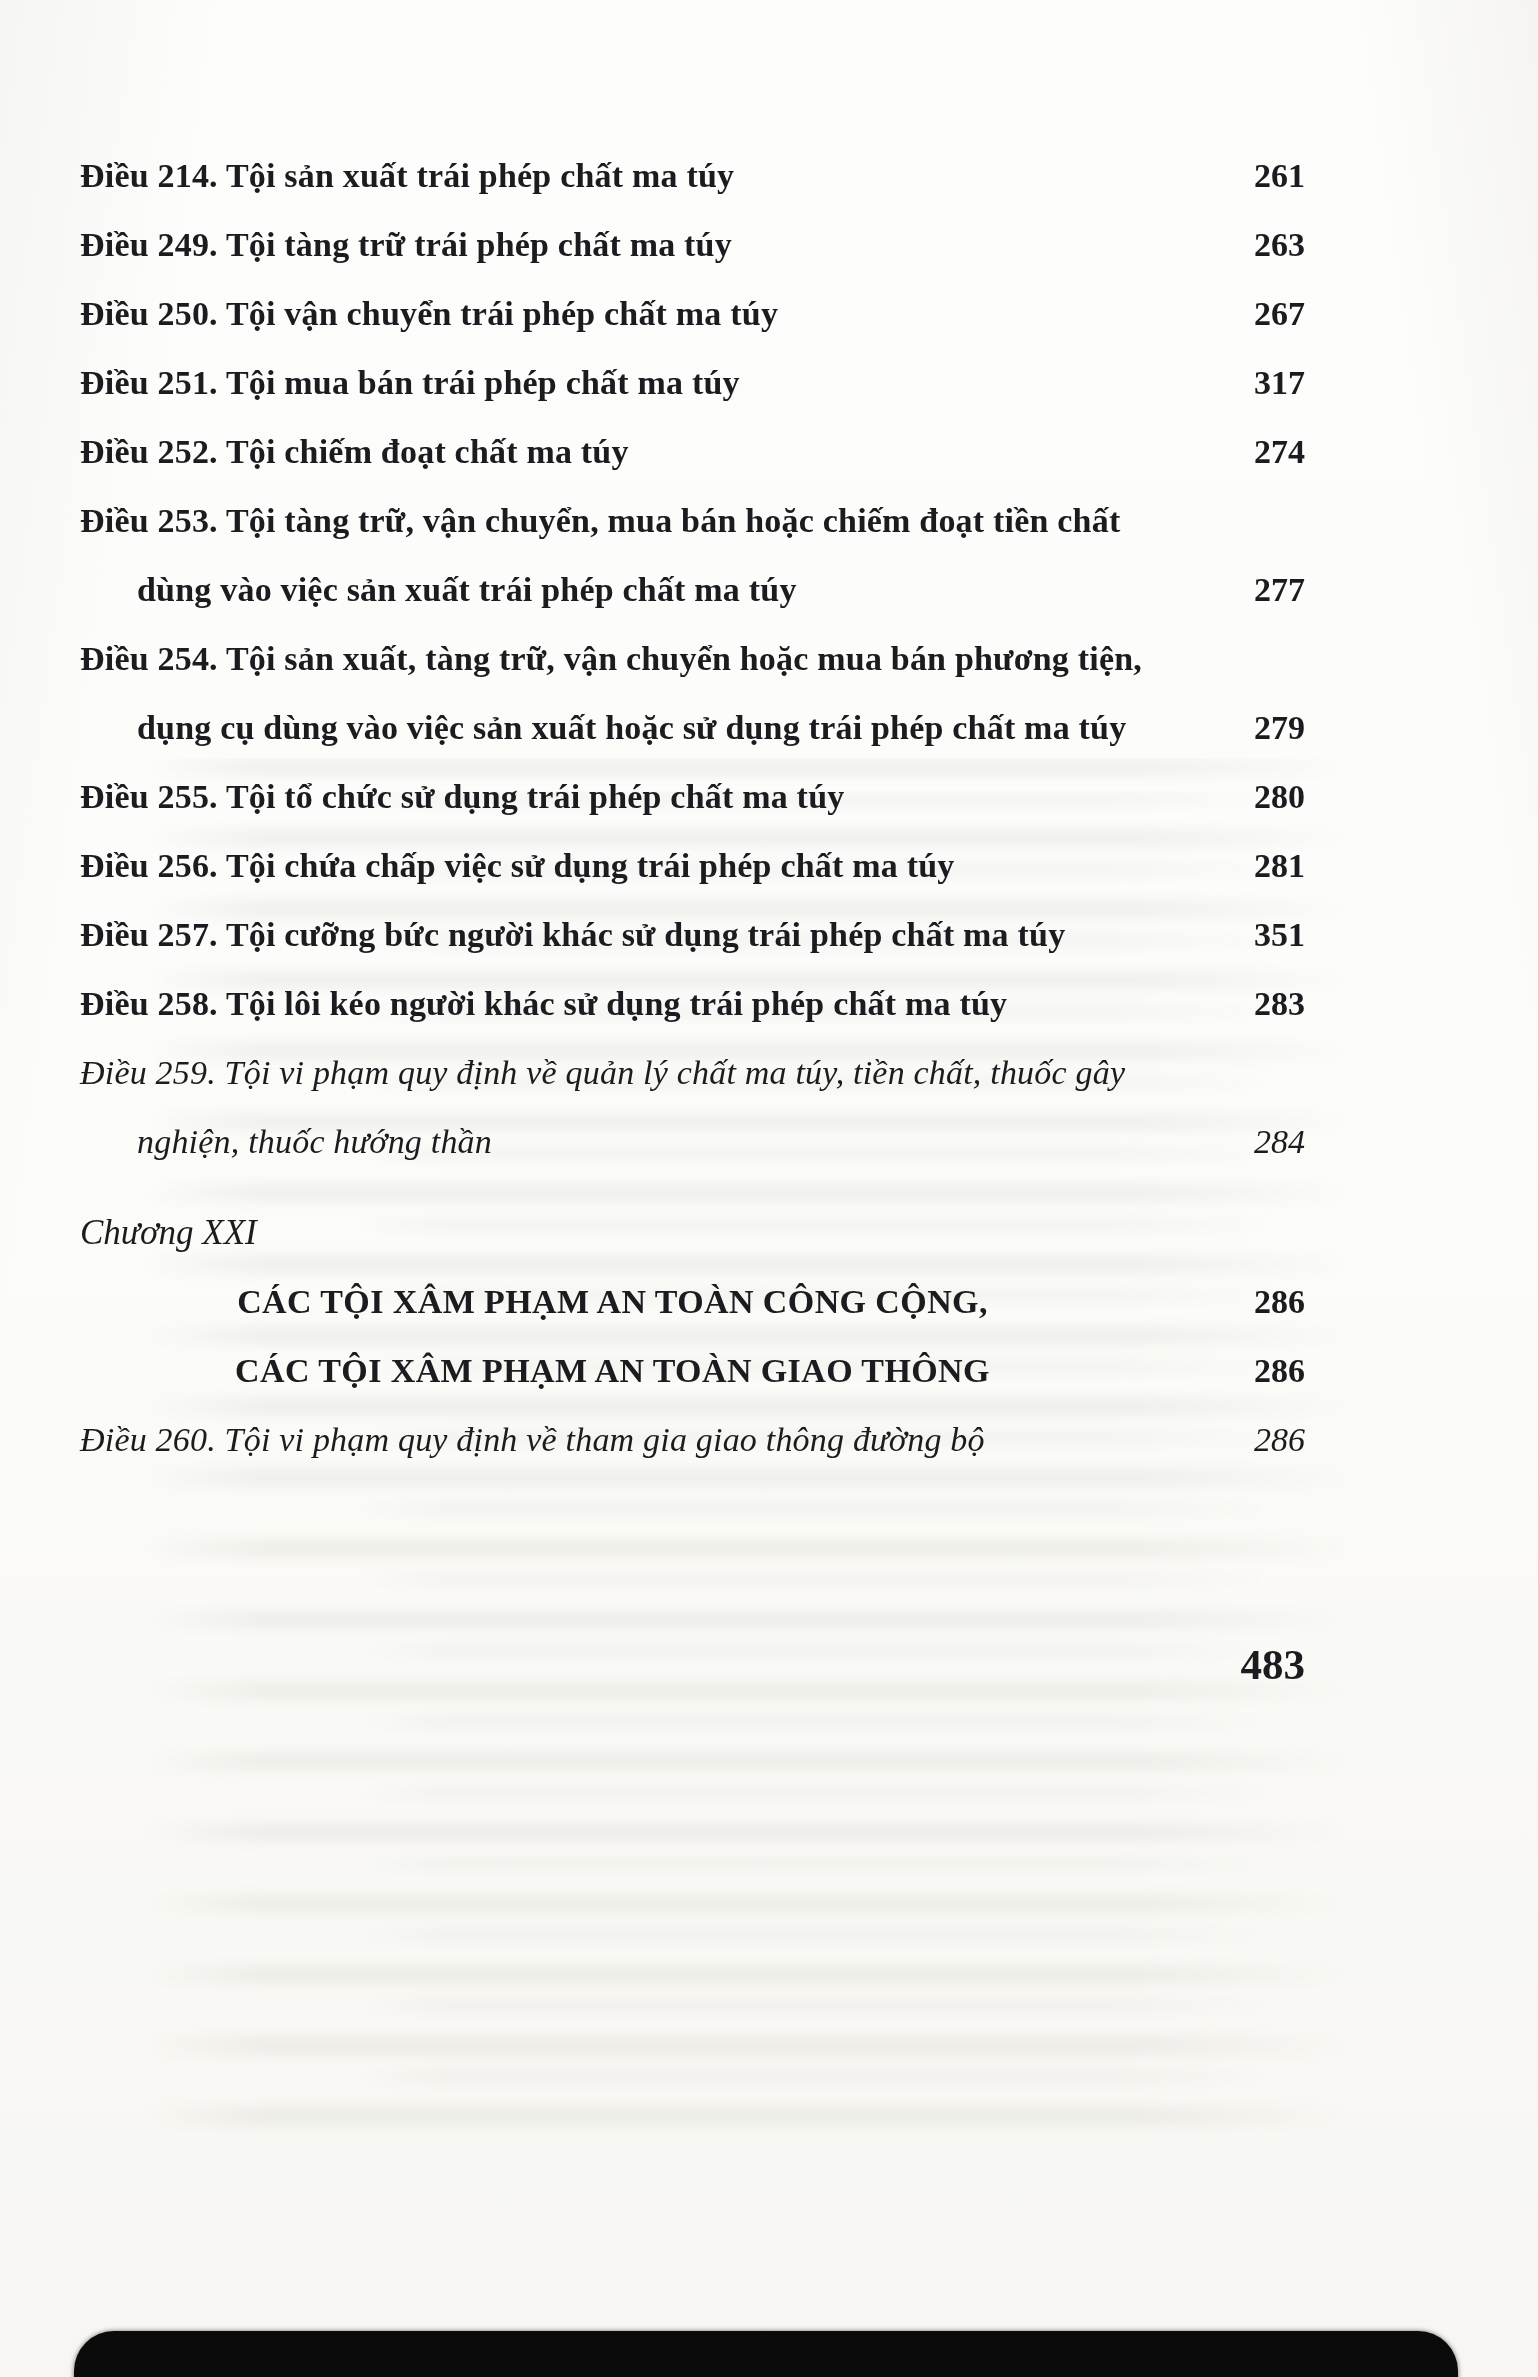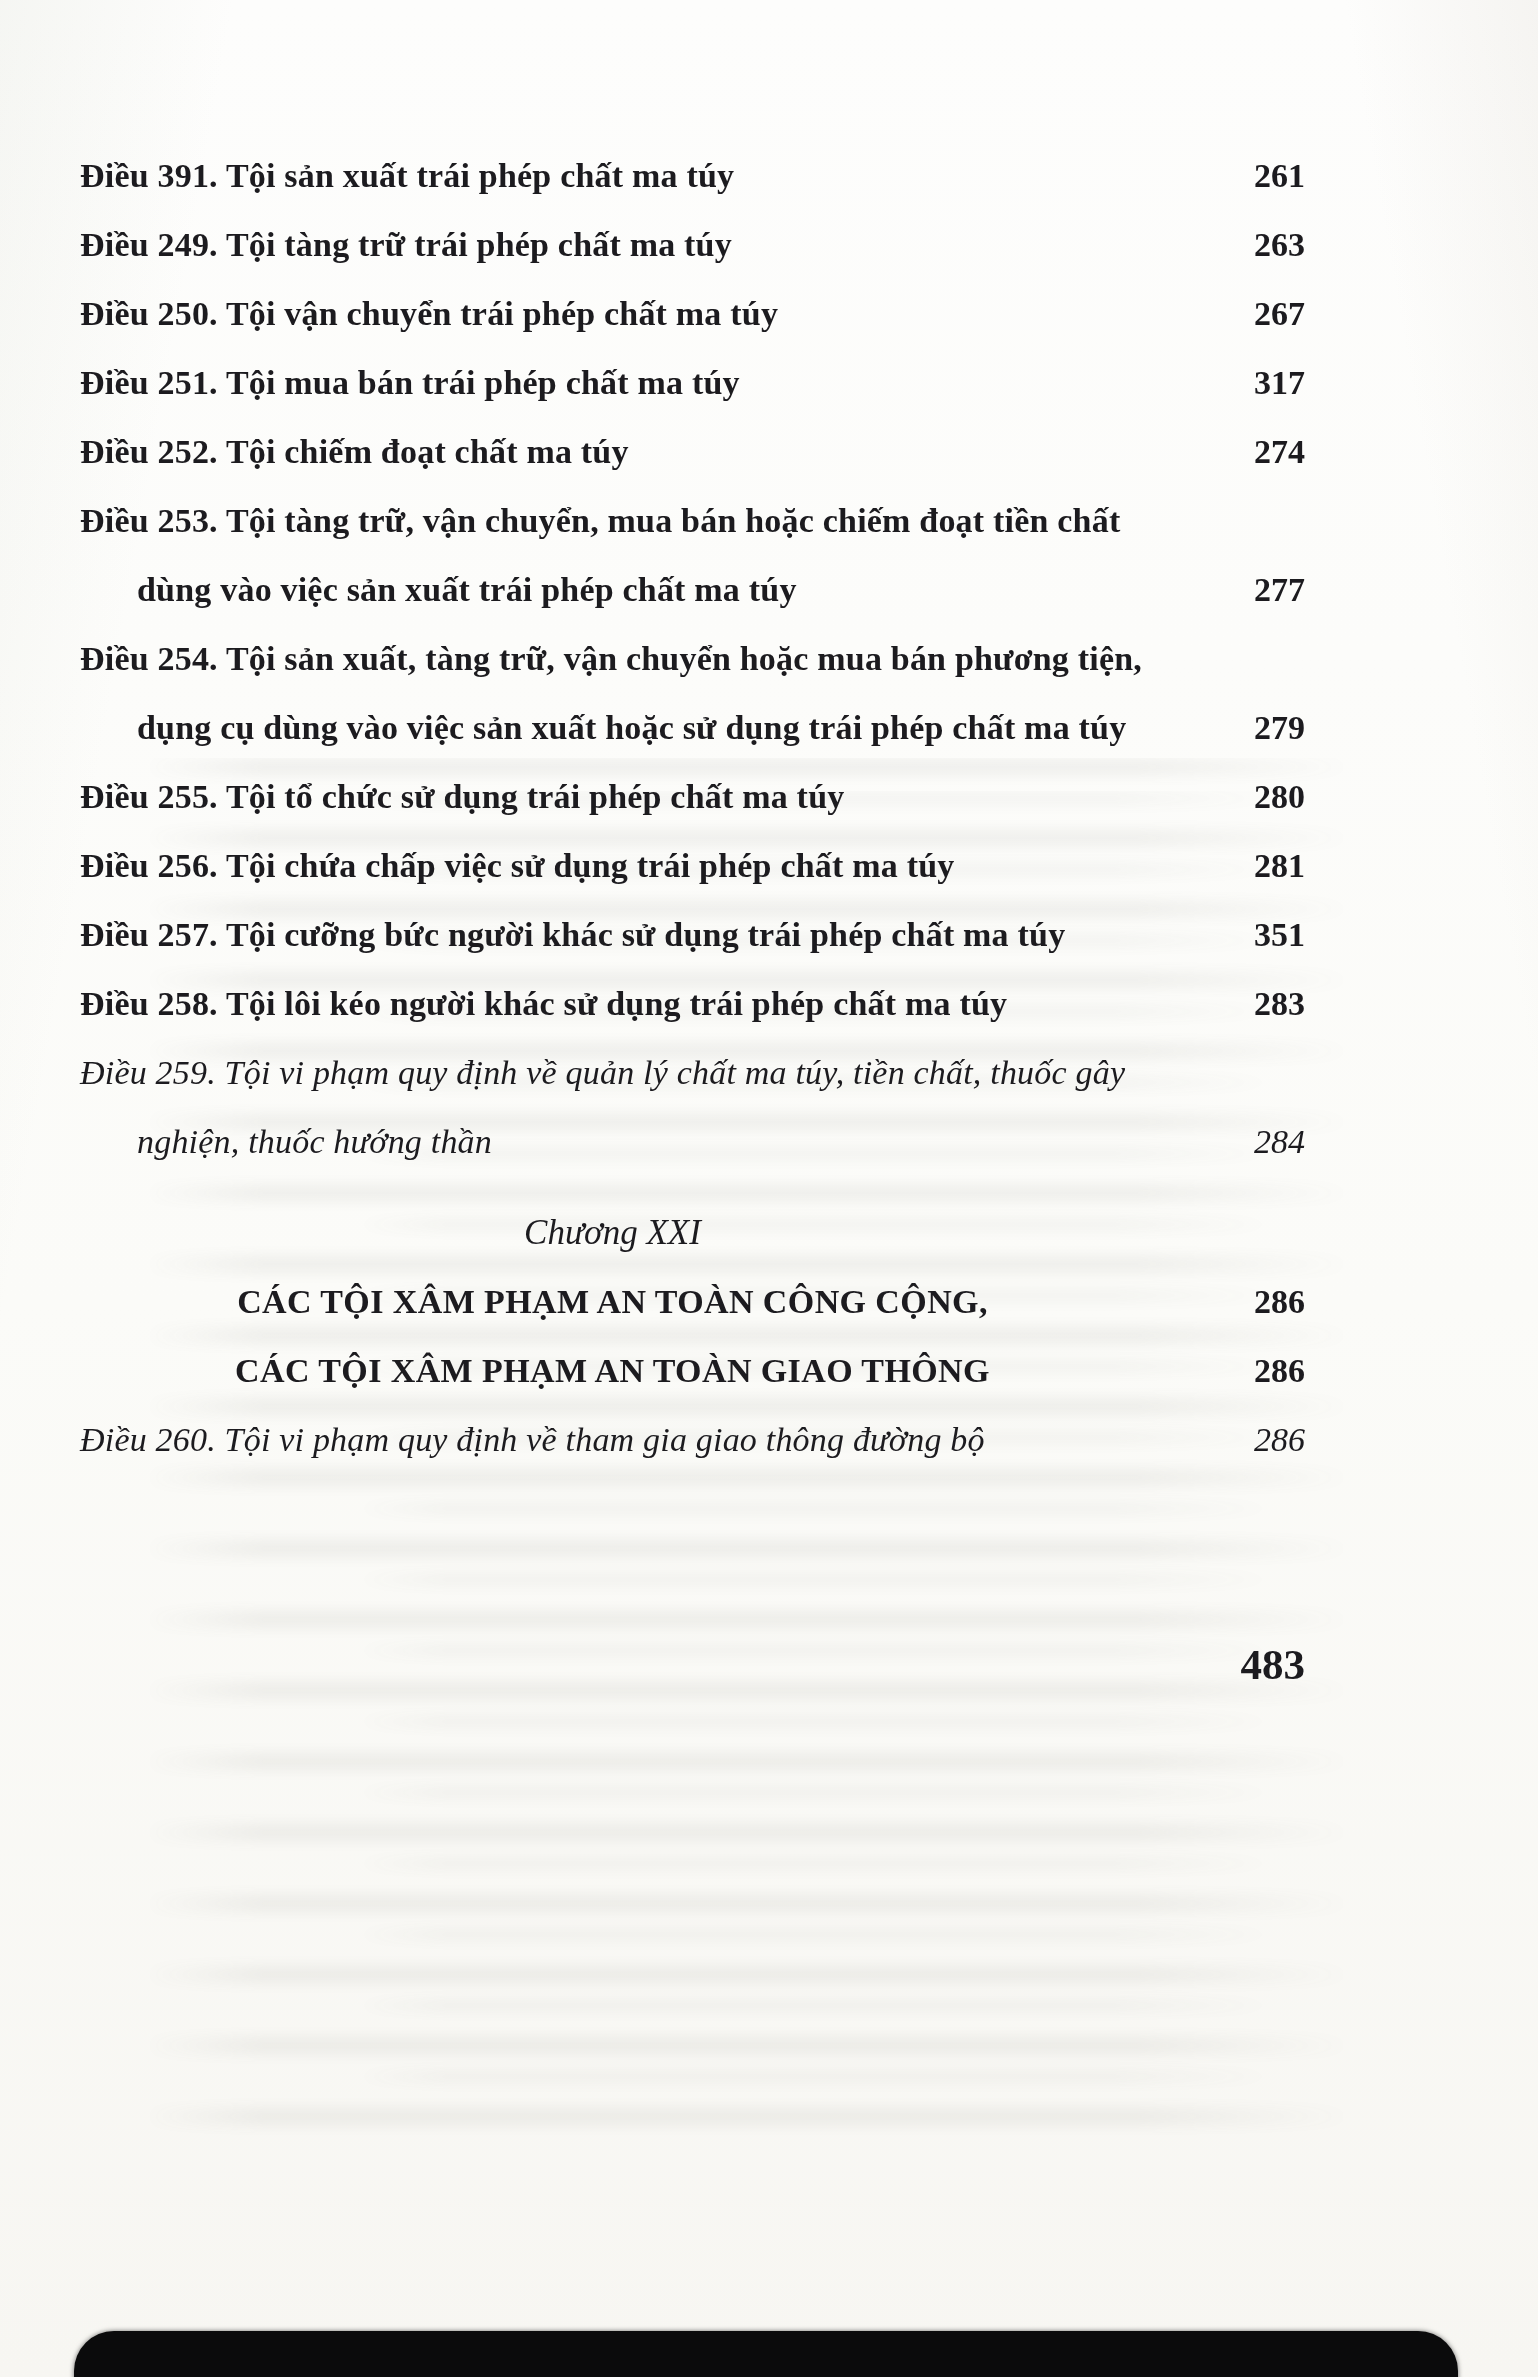--- a/index.html
+++ b/index.html
@@ -84,21 +84,20 @@
 
   .italic .toc-text,
   .italic .toc-page {
     font-style: italic;
     font-weight: 500;
   }
 
   .chapter-label,
   .section-label {
     width: 1065px;
-    text-align: center;
     font-style: italic;
     font-weight: 500;
     font-size: 35px;
   }
   .chapter-label { margin-top: 22px; }
   .section-label { margin-top: 6.7px; }
 
   .heading-title {
     width: 1065px;
     text-align: center;
@@ -128,21 +127,21 @@
 <body>
 
 <div class="page">
 
   <div class="bleed"></div>
   <div class="bleed second"></div>
 
   <div class="content">
 
     <div class="toc-row">
-      <span class="toc-text">Điều 391. Tội sản xuất trái phép chất ma túy</span>
+      <span class="toc-text">Điều 214. Tội sản xuất trái phép chất ma túy</span>
       <span class="toc-page">261</span>
     </div>
 
     <div class="toc-row">
       <span class="toc-text">Điều 249. Tội tàng trữ trái phép chất ma túy</span>
       <span class="toc-page">263</span>
     </div>
 
     <div class="toc-row">
       <span class="toc-text">Điều 250. Tội vận chuyển trái phép chất ma túy</span>

